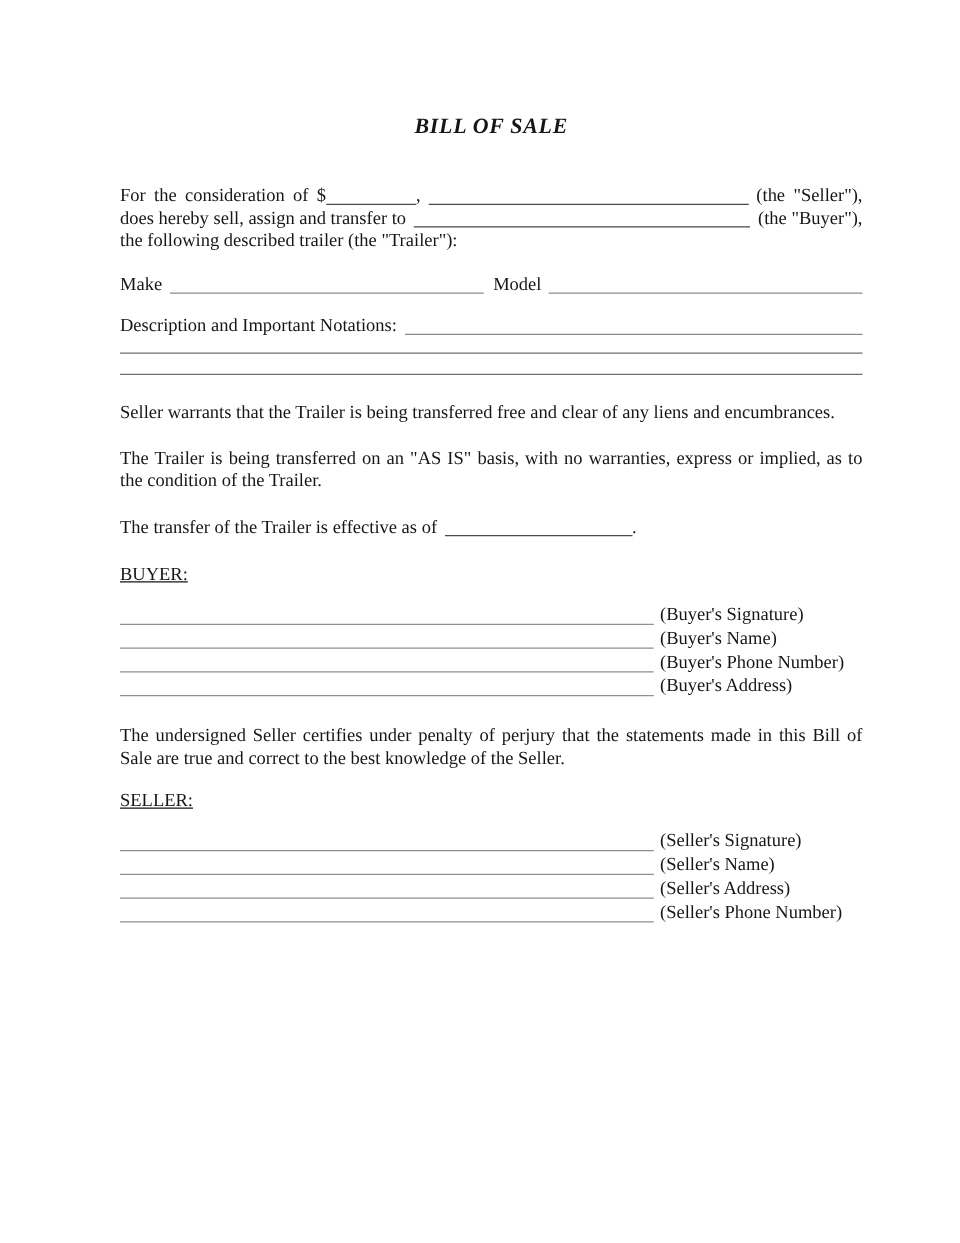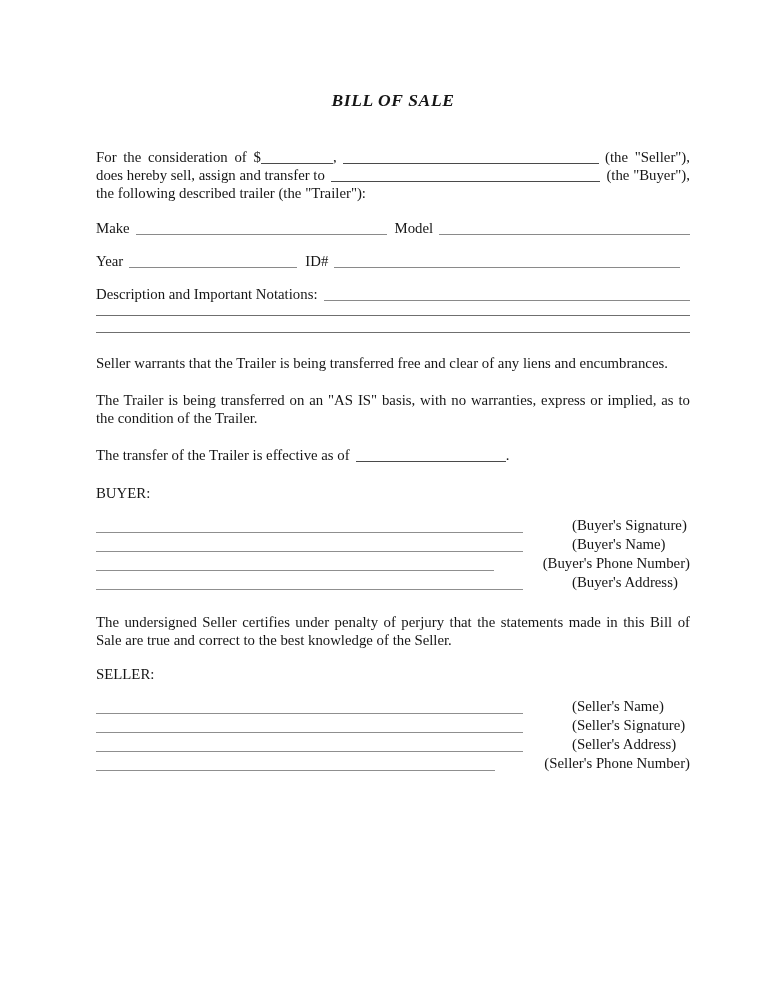--- a/index.html
+++ b/index.html
@@ -36,22 +36,22 @@
   }
   .field-blank { border-bottom-color: #8a8a8a; }
   .grow { flex: 1 1 auto; }
   .rule {
     height: 0;
     border-bottom: 1px solid #6f6f6f;
   }
   .ws { word-spacing: 3px; }
   .gap6 { margin-left: 6px; }
   .gap8 { margin-left: 8px; }
-  .heading { line-height: 18px; }
-  .sig-row { display: flex; align-items: flex-end; height: 19px; line-height: 19px; white-space: nowrap; gap: 44px; }
+  .heading { line-height: 18px; text-decoration: underline; }
+  .sig-row { display: flex; align-items: flex-end; height: 19px; line-height: 19px; white-space: nowrap; }
   .sig-blank {
     display: inline-block;
     width: 427px;
     height: 13px;
     border-bottom: 1px solid #8f8f8f;
     margin-bottom: 2px;
   }
   .sig-label { margin-left: 5px; }
 
   .mt-intro   { margin-top: 38px; }
@@ -93,26 +93,20 @@
     </div>
   </div>
 
   <div class="row mt-make">
     <span>Make</span>
     <span class="blank field-blank grow gap6"></span>
     <span class="gap8">Model</span>
     <span class="blank field-blank grow gap6"></span>
   </div>
 
-  <div class="row mt-year">
-    <span>Year</span>
-    <span class="blank field-blank gap6" style="width:168px"></span>
-    <span class="gap8">ID#</span>
-    <span class="blank field-blank grow gap6" style="margin-right:10px"></span>
-  </div>
 
   <div class="row mt-desc">
     <span>Description and Important Notations:</span>
     <span class="blank field-blank grow gap6"></span>
   </div>
   <div class="rule mt-rule1"></div>
   <div class="rule mt-rule2"></div>
 
   <div class="para mt-warr">Seller warrants that the Trailer is being transferred free and clear of any liens and encumbrances.</div>
 
@@ -145,25 +139,25 @@
     </div>
   </div>
 
   <div class="para mt-perjury">The undersigned Seller certifies under penalty of perjury that the statements made in this Bill of Sale are true and correct to the best knowledge of the Seller.</div>
 
   <div class="heading mt-seller">SELLER:</div>
 
   <div class="mt-sig">
     <div class="sig-row">
       <span class="sig-blank"></span>
-      <span class="sig-label">(Seller's Name)</span>
+      <span class="sig-label">(Seller's Signature)</span>
     </div>
     <div class="sig-row">
       <span class="sig-blank"></span>
-      <span class="sig-label">(Seller's Signature)</span>
+      <span class="sig-label">(Seller's Name)</span>
     </div>
     <div class="sig-row">
       <span class="sig-blank"></span>
       <span class="sig-label">(Seller's Address)</span>
     </div>
     <div class="sig-row">
       <span class="sig-blank"></span>
       <span class="sig-label">(Seller's Phone Number)</span>
     </div>
   </div>

